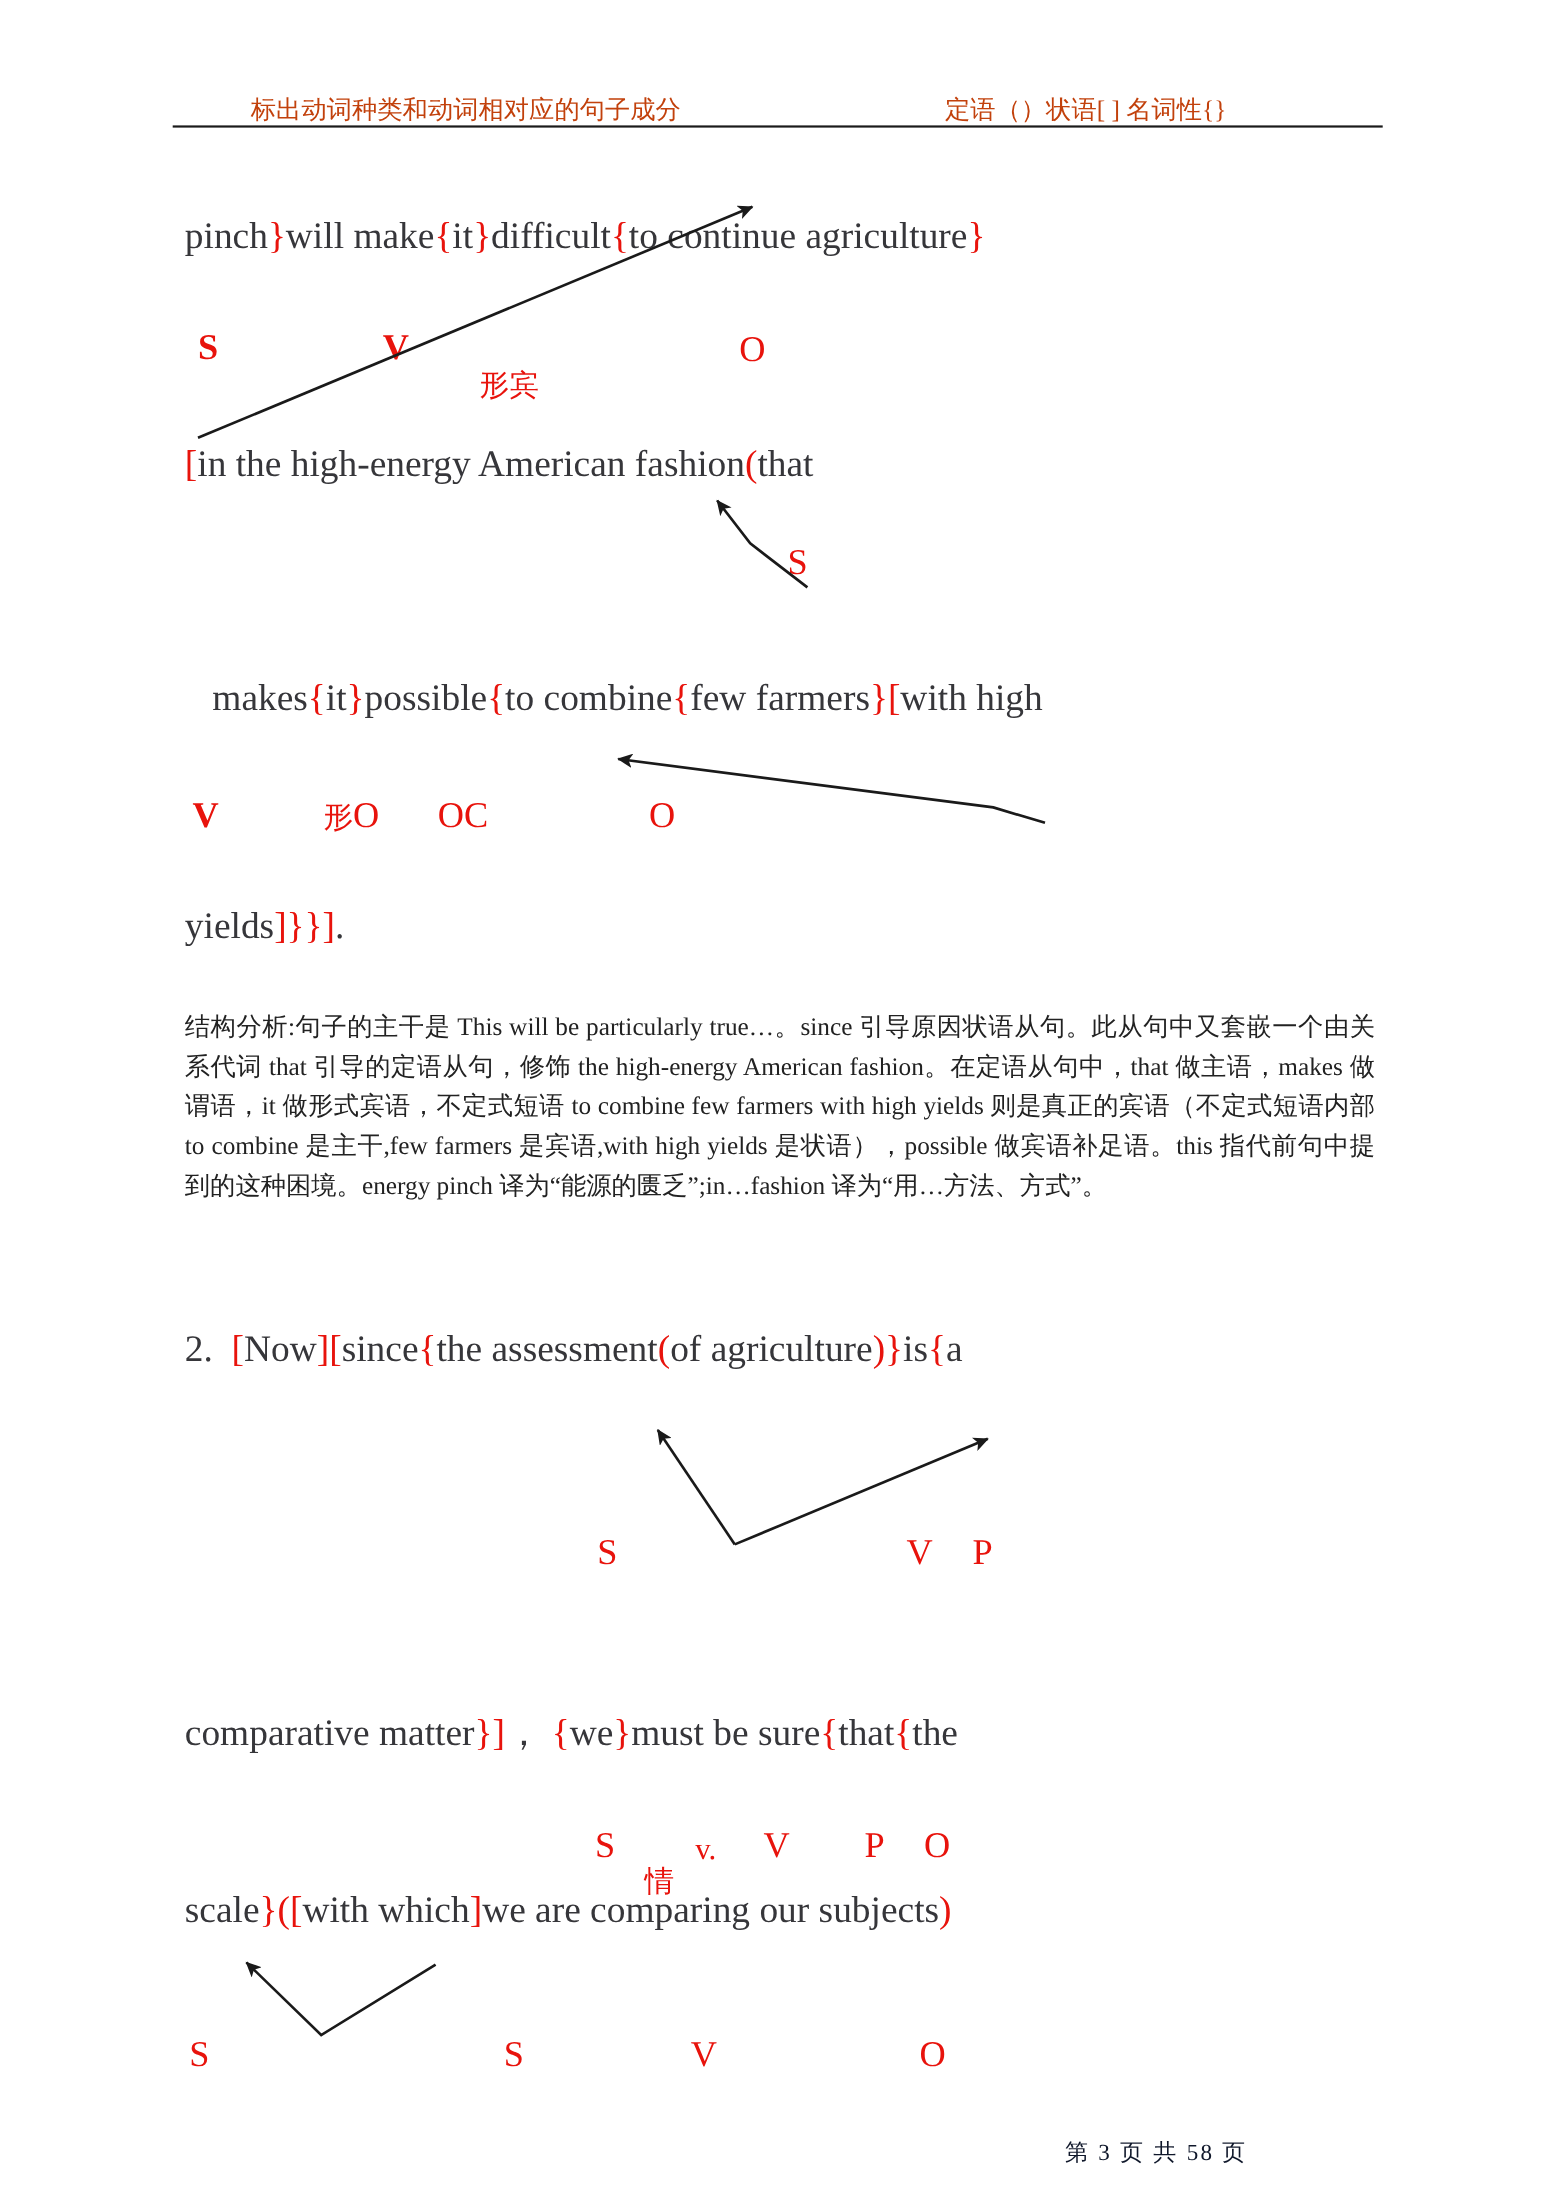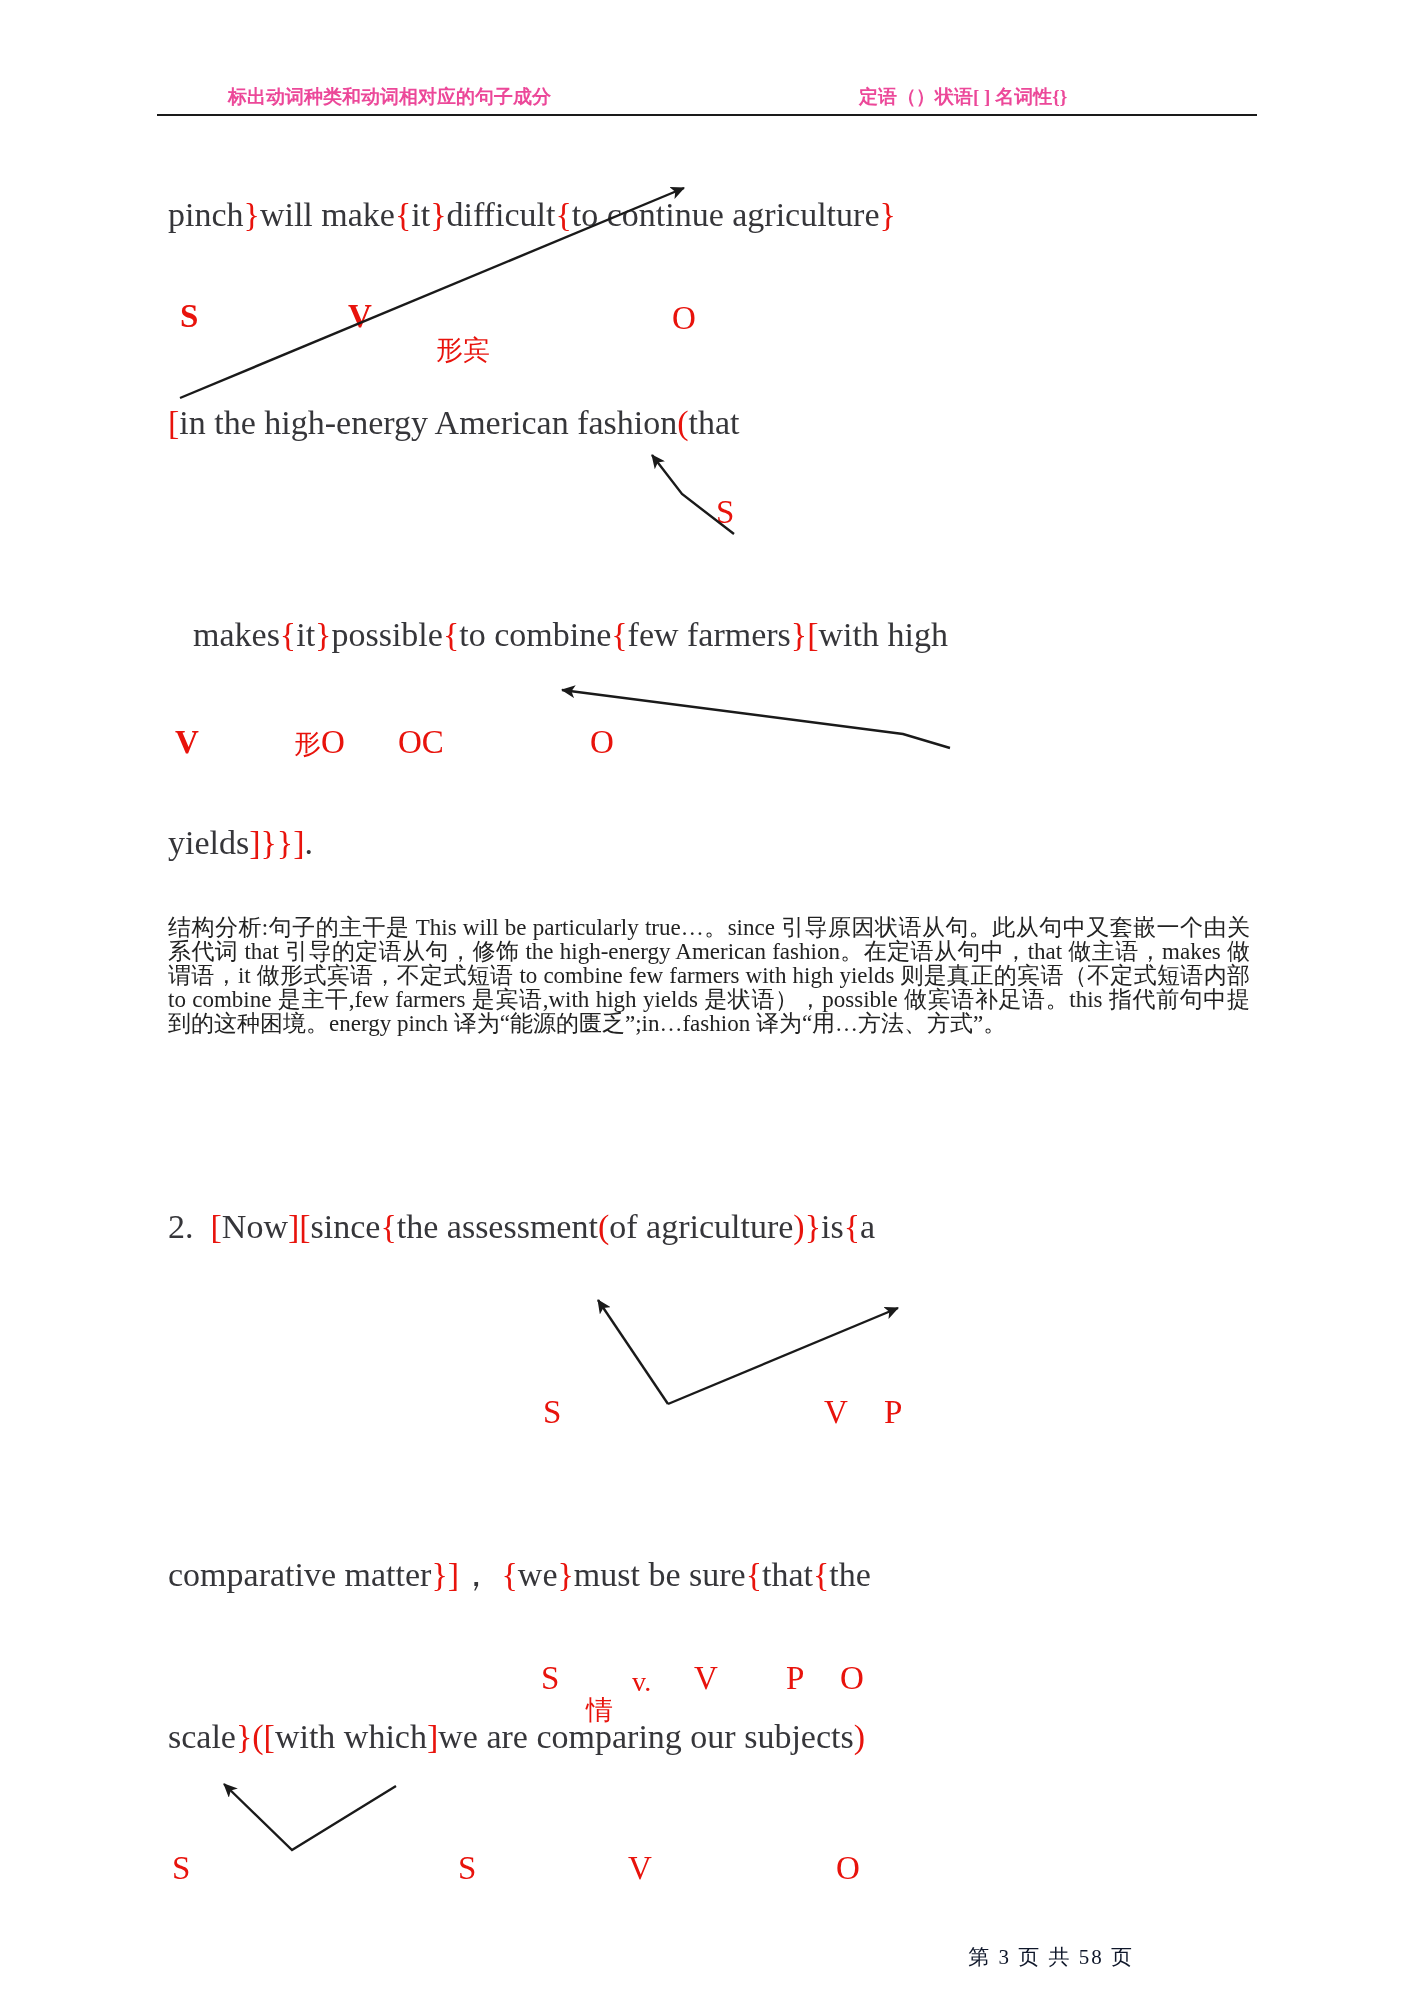--- a/index.html
+++ b/index.html
@@ -2,31 +2,31 @@
 <html style="--red: #e8130c; --ink: #36363a;"><head>
 <meta charset="utf-8">
 <style>
   :root { --red:#e8130c; --ink:#36363a; }
   html,body { margin:0; padding:0; }
   body {
     width:1414px; height:1999px; position:relative; background:#ffffff;
     font-family:"Liberation Serif", serif; overflow:hidden;
   }
   .abs { position:absolute; }
-  .header-text { font-size:19px; font-weight:700; color:#ec4899; white-space:pre; }
+  .header-text { font-size:23px; font-weight:400; color:#c2410c; white-space:pre; }
   .rule { position:absolute; left:157px; top:114px; width:1100px; height:2px; background:#1a1a1a; }
   .bigline { position:absolute; font-size:34px; font-weight:400; color:var(--ink); white-space:pre; }
   .bigline .red { color:var(--red); }
   .lab { position:absolute; color:var(--red); font-size:33px; white-space:pre; }
   .lab.bold { font-weight:700; }
   .lab .cn, .lab-cn { font-size:27px;margin-top:24px; }
   .lab-small { font-size:28px; }
   .para {
     position:absolute; left:168px; top:916px; width:1082px;
-    font-size:23px; line-height:24px; color:#222; text-align:justify;
+    font-size:23px; line-height:36px; color:#222; text-align:justify;
   }
   .footer { position:absolute; left:0; top:1943px; width:1134px; text-align:right;
     font-size:21px; color:#0f172a; letter-spacing:2px; }
   svg.arrows { position:absolute; left:0; top:0; pointer-events:none; }
 </style>
 </head>
 <body>
 
 <div class="abs header-text" style="left:228px; top:84px;">标出动词种类和动词相对应的句子成分</div>
 <div class="abs header-text" style="left:830px; top:84px;margin-left:29px;">定语（）状语[ ] 名词性{}</div>

